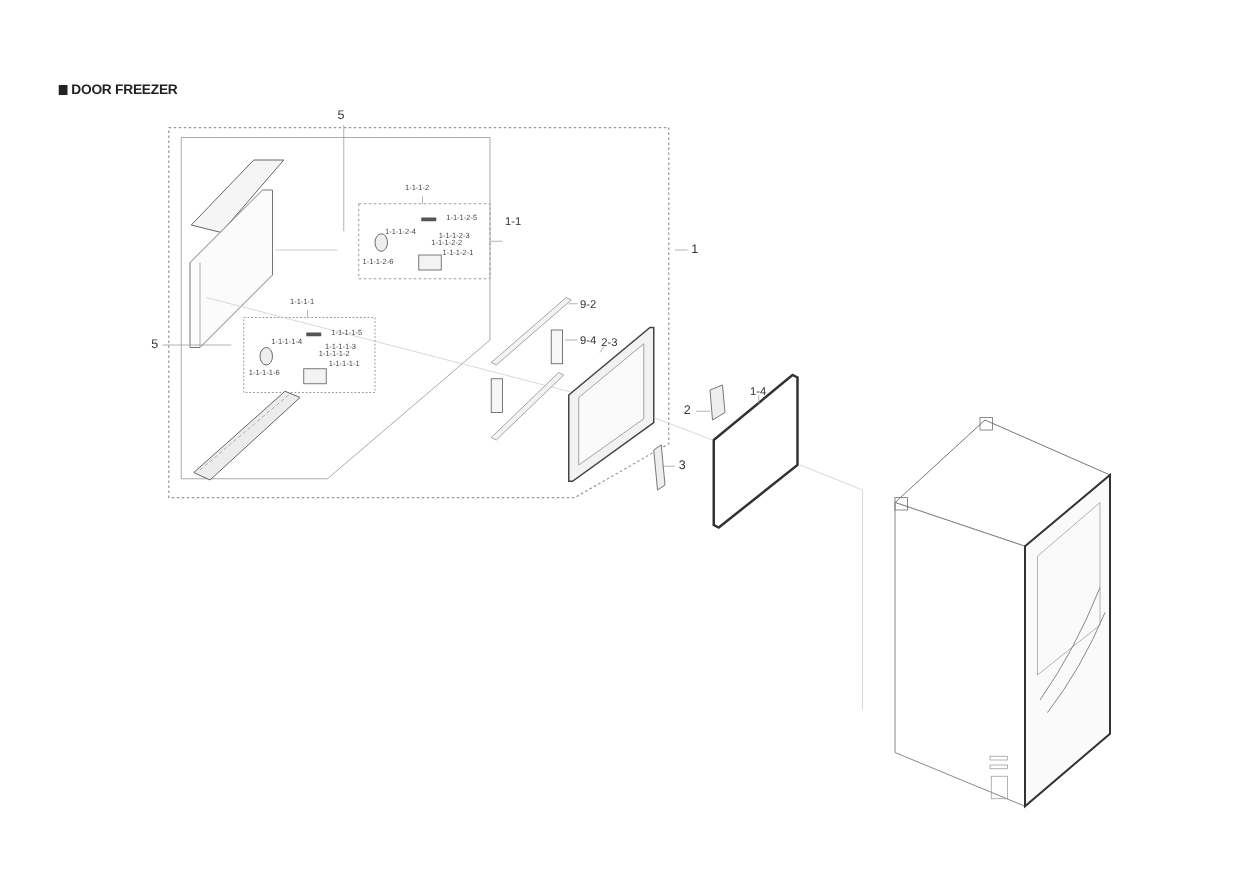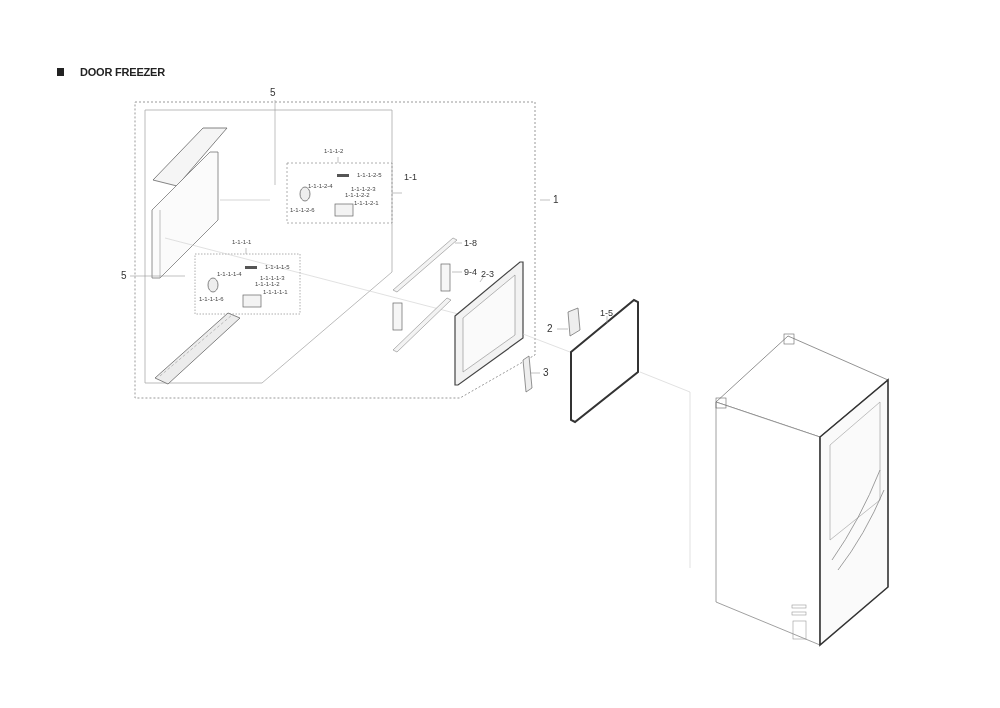--- a/index.html
+++ b/index.html
@@ -1,17 +1,17 @@
 <!DOCTYPE html>
 <html><head>
 <meta charset="utf-8">
 <style>
   html, body { margin:0; padding:0; background:#ffffff; }
   body { width:1000px; height:708px; position:relative; overflow:hidden; font-family:"Liberation Sans", sans-serif; }
-  .title { position:absolute; left:57px; top:66px; font-size:11px; font-weight:bold; color:#222; letter-spacing:-0.2px; display:flex; align-items:center; gap:16px; }
+  .title { position:absolute; left:47px; top:66px; font-size:11px; font-weight:bold; color:#222; letter-spacing:-0.2px; display:flex; align-items:center; gap:3px; }
   .title .sq { width:7px; height:8px; background:#222; display:inline-block; }
   svg.diagram { position:absolute; left:0; top:0; }
   .lbl { position:absolute; font-size:9px; color:#333; white-space:nowrap; }
   .lbl.big { font-size:10px; }
   .lbl.small { font-size:6px; color:#444; }
 </style>
 </head>
 <body>
 
 <div class="title">
@@ -91,24 +91,24 @@
     <rect x="793" y="621" width="13" height="18" fill="none" stroke="#999" stroke-width="0.6"></rect>
     <rect x="716" y="398" width="10" height="10" fill="none" stroke="#666" stroke-width="0.6"></rect>
     <rect x="784" y="334" width="10" height="10" fill="none" stroke="#666" stroke-width="0.6"></rect>
   </g>
 </svg>
 
 <span class="lbl big" style="left:270px;top:87px">5</span>
 <span class="lbl big" style="left:121px;top:270px">5</span>
 <span class="lbl big" style="left:553px;top:194px">1</span>
 <span class="lbl" style="left:404px;top:172px">1-1</span>
-<span class="lbl" style="left:464px;top:238px">1-8</span>
+<span class="lbl" style="left:464px;top:238px">9-2</span>
 <span class="lbl" style="left:464px;top:267px">9-4</span>
 <span class="lbl" style="left:481px;top:269px">2-3</span>
-<span class="lbl" style="left:600px;top:308px">1-5</span>
+<span class="lbl" style="left:600px;top:308px">1-4</span>
 <span class="lbl big" style="left:547px;top:323px">2</span>
 <span class="lbl big" style="left:543px;top:367px">3</span>
 <span class="lbl small" style="left:324px;top:148px">1-1-1-2</span>
 <span class="lbl small" style="left:232px;top:239px">1-1-1-1</span>
 
 <span class="lbl small" style="left:357px;top:172px">1-1-1-2-5</span>
 <span class="lbl small" style="left:308px;top:183px">1-1-1-2-4</span>
 <span class="lbl small" style="left:351px;top:186px">1-1-1-2-3</span>
 <span class="lbl small" style="left:345px;top:192px">1-1-1-2-2</span>
 <span class="lbl small" style="left:290px;top:207px">1-1-1-2-6</span>

